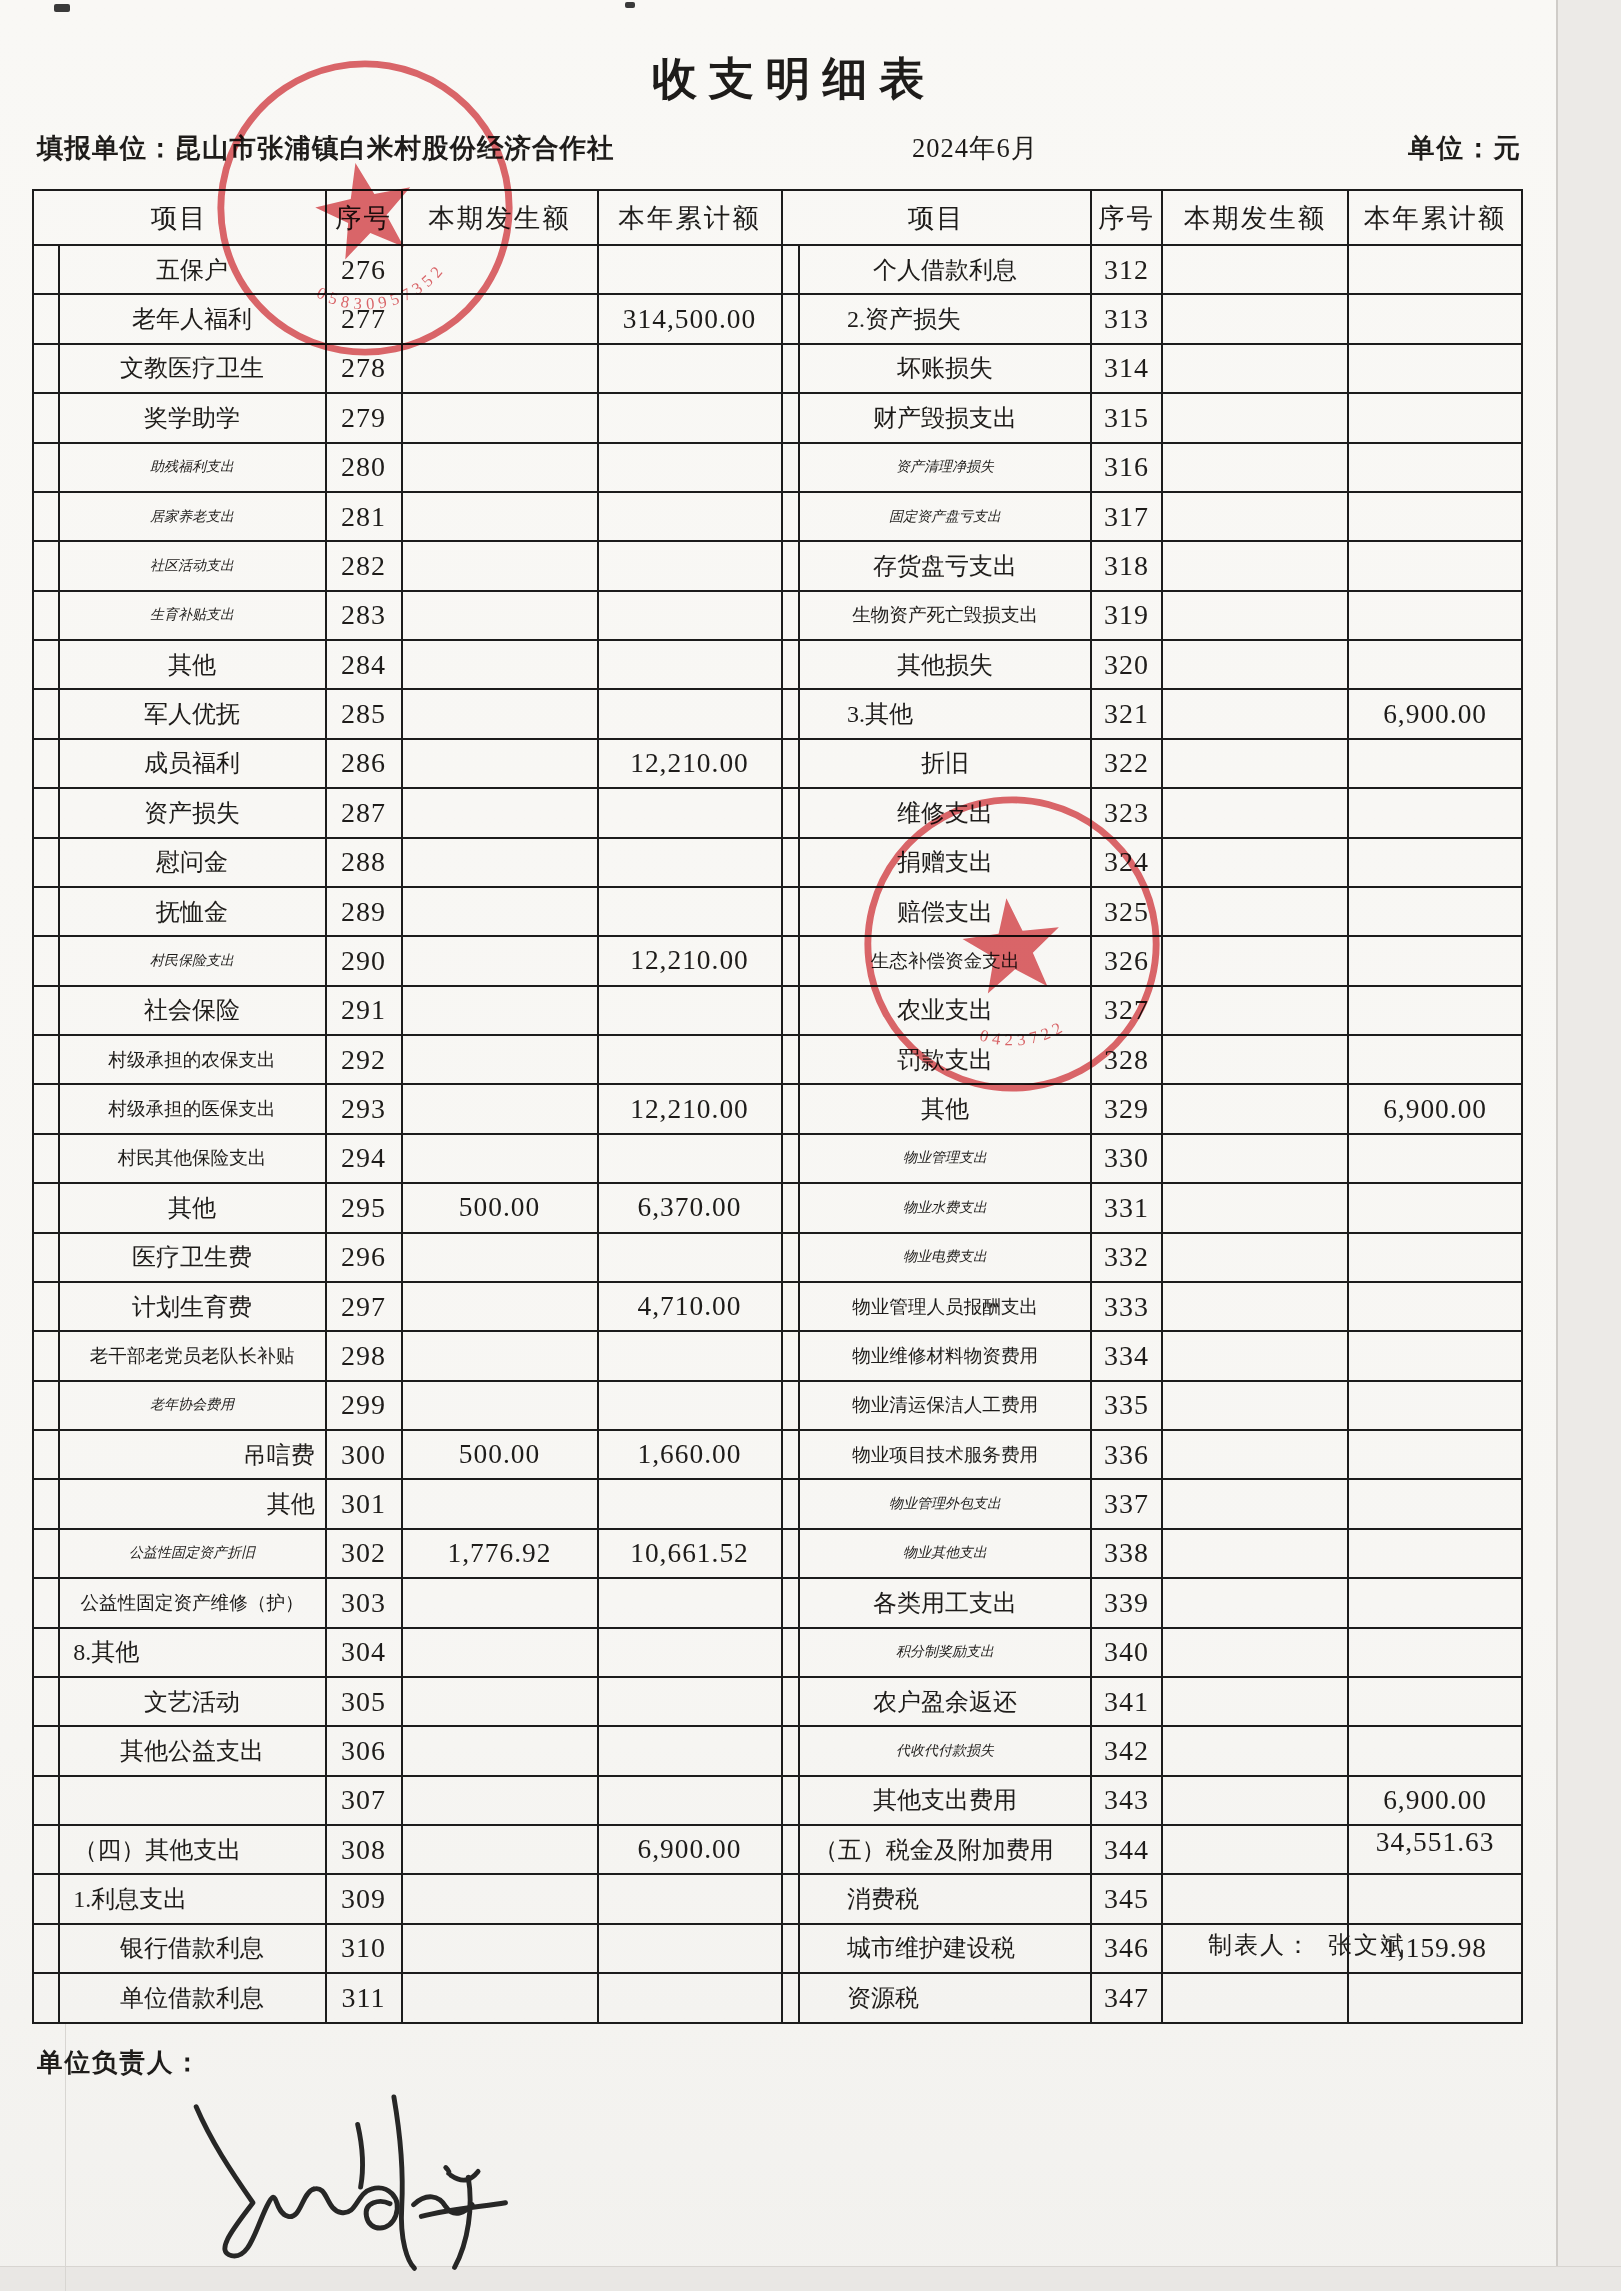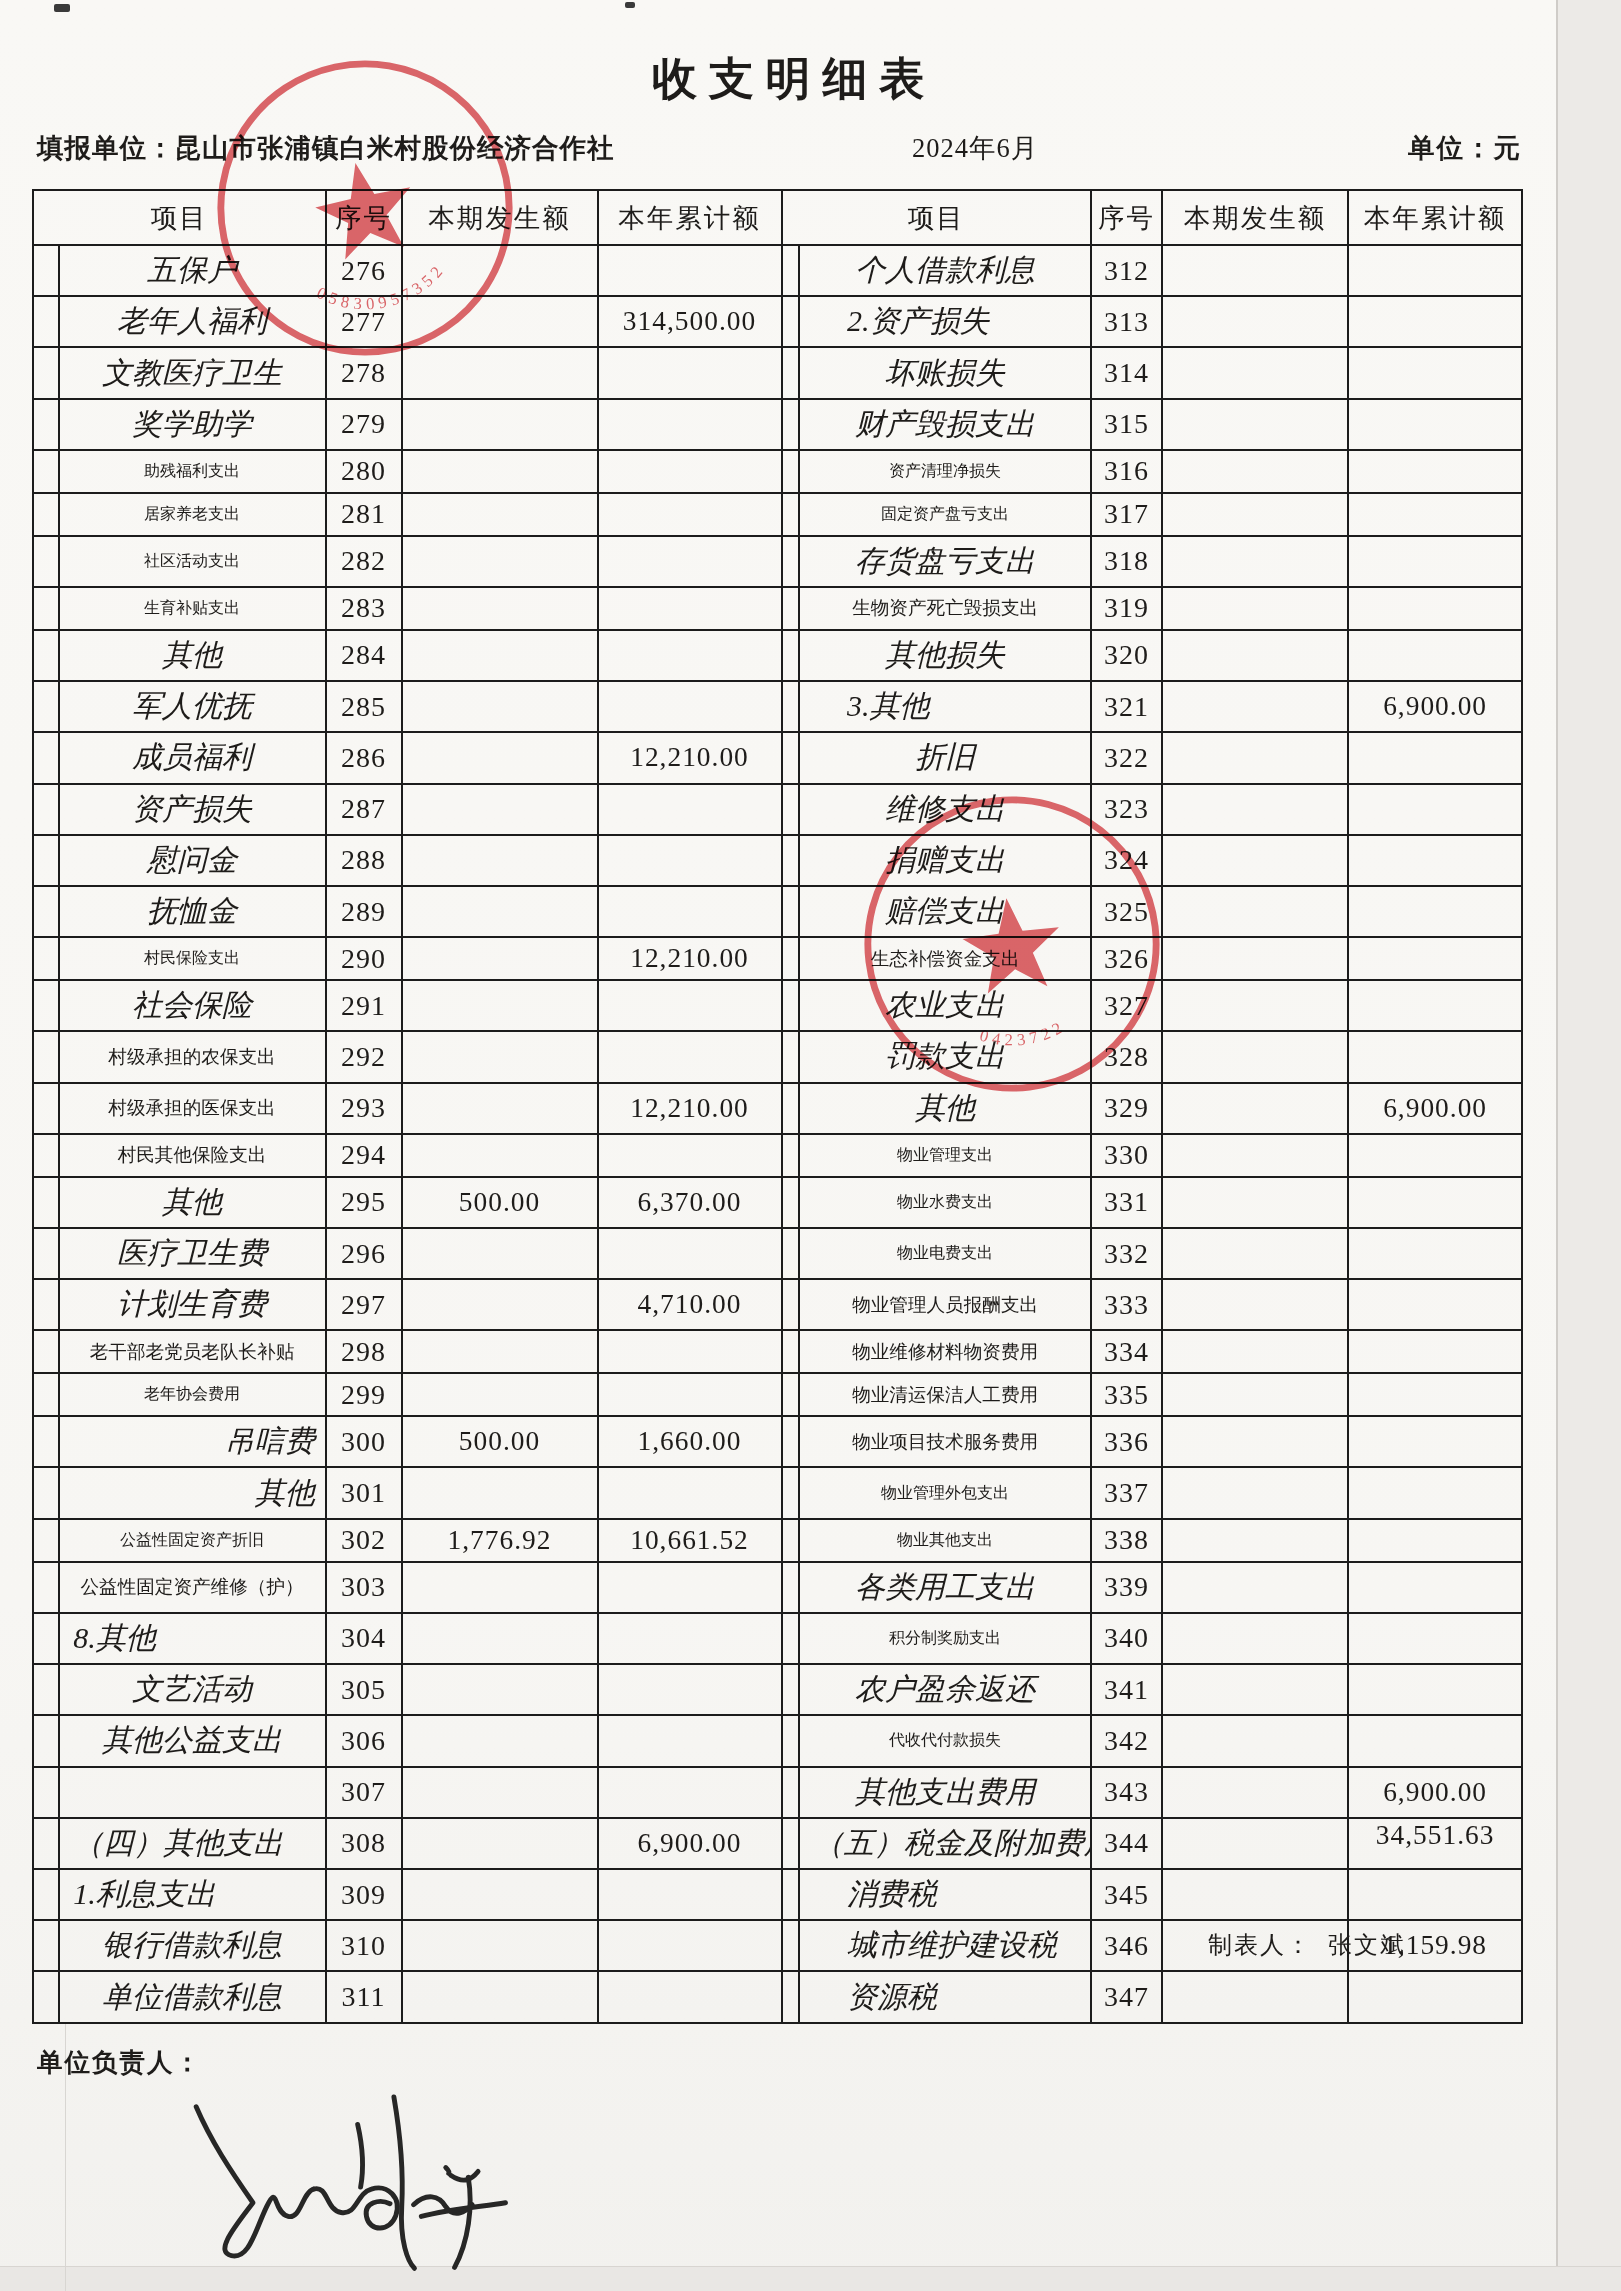--- a/index.html
+++ b/index.html
@@ -18,22 +18,22 @@
   .info-period{position:absolute;left:912px;top:0;letter-spacing:1px;}
   .info-currency{position:absolute;right:99px;top:0;font-weight:600;letter-spacing:2px;}
 
   table.sheet{position:absolute;left:32px;top:189px;width:1490px;height:1835px;
               border-collapse:collapse;table-layout:fixed;border:2.9px solid #141414;}
   table.sheet th,table.sheet td{border:2px solid #1c1c1c;overflow:hidden;white-space:nowrap;}
   table.sheet th{height:51px;font-size:26.5px;font-weight:400;letter-spacing:2px;text-align:center;}
   td.item{padding:0 3.9px;}
   td.num{text-align:center;font-size:27.4px;letter-spacing:1px;}
   td.seq{font-size:28px;}
-  .f-lg{font-size:30px;font-style:italic;}
-  .f-md{font-size:16px;}
+  .f-lg{font-size:24px;}
+  .f-md{font-size:14px;font-style:italic;}
   .f-sm{font-size:18.6px;}
   .a-center{text-align:center;}
   .a-left{text-align:left;padding-left:13.7px !important;}
   .a-left2{text-align:left;padding-left:47px !important;}
   .a-right{text-align:right;padding-right:9.8px !important;border-radius:24px;}
   td.hi{vertical-align:top;line-height:1.15;padding-top:1px;}
 
   .footer-left{position:absolute;left:37px;top:2045px;font-size:25.5px;font-weight:600;letter-spacing:2px;}
   .footer-right{position:absolute;left:1208px;top:1929px;font-size:24px;letter-spacing:2px;display:flex;gap:16px;}
 

